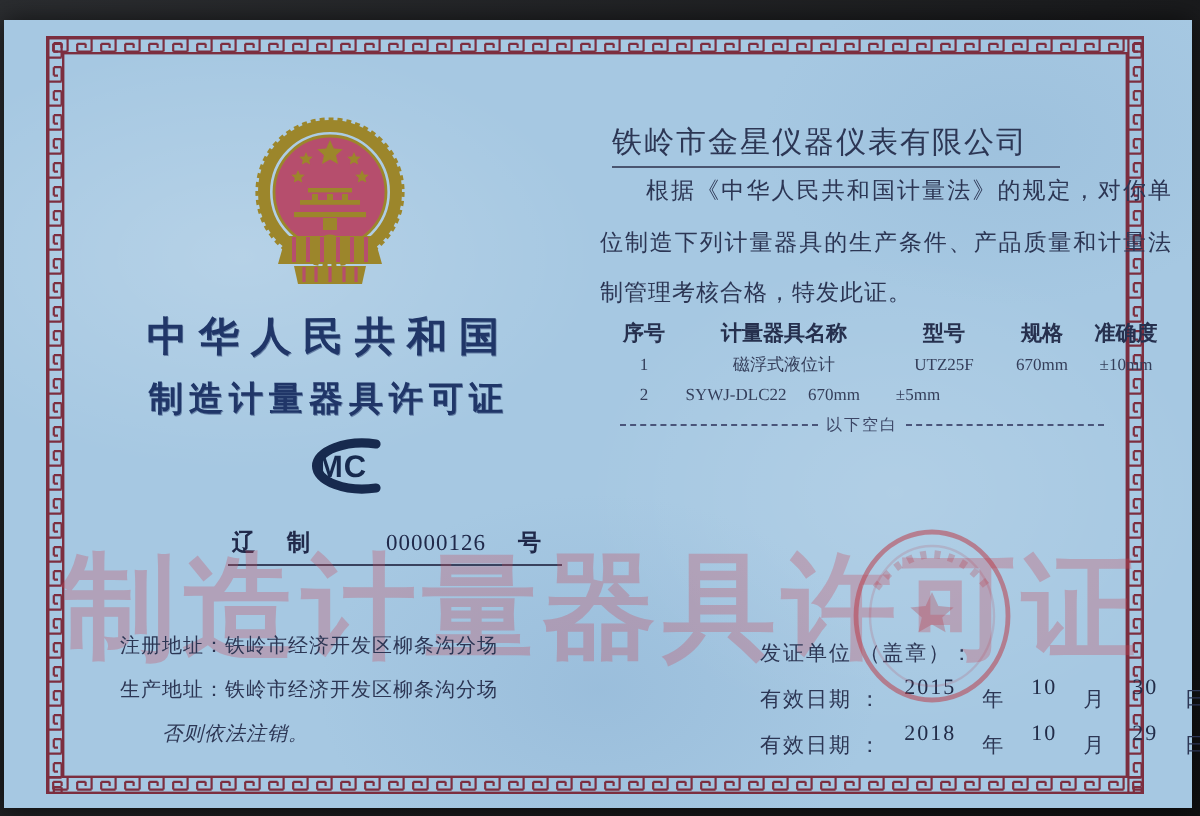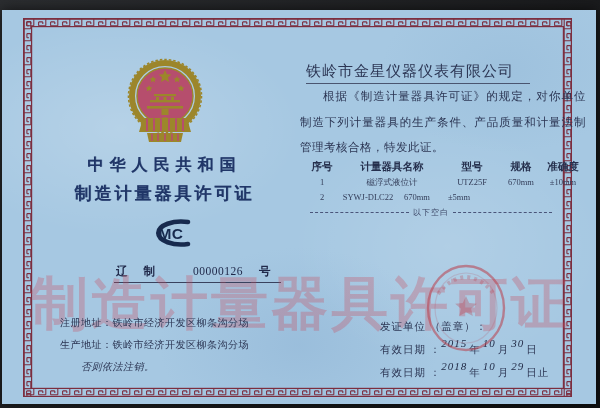--- a/index.html
+++ b/index.html
@@ -17,21 +17,21 @@
       radial-gradient(ellipse 180px 120px at 85% 15%, rgba(130,170,205,0.22), rgba(130,170,205,0) 70%),
       #a6c8e2;
     box-shadow:0 0 12px rgba(0,0,0,0.6);
   }
   .border-frame{position:absolute;left:21px;top:8px;right:24px;bottom:7px;}
   .border-frame svg{display:block;width:100%;height:100%;}
 
   .emblem{position:absolute;left:121px;top:48px;width:84px;height:86px;}
 
   .title-block{position:absolute;left:55px;top:145px;width:215px;text-align:center;color:#203668;}
-  .title-line1{font-size:16px;font-weight:bold;letter-spacing:6px;text-shadow:0.4px 0.4px 0 rgba(32,54,104,0.5);}
+  .title-line1{font-size:20px;font-weight:bold;letter-spacing:6px;text-shadow:0.4px 0.4px 0 rgba(32,54,104,0.5);}
   .title-line2{font-size:17px;font-weight:bold;letter-spacing:3px;margin-top:6px;text-shadow:0.4px 0.4px 0 rgba(32,54,104,0.5);}
 
   .cmc{position:absolute;left:140px;top:207px;width:56px;height:32px;}
 
   .serial-line{
     position:absolute;left:112px;top:254px;color:#20294a;font-size:11.5px;font-weight:bold;
     border-bottom:1.5px solid #39425e;padding:0 10px 3px 2px;display:flex;align-items:baseline;
   }
   .serial-line .gap{display:inline-block;width:16px;}
   .serial-line .num{font-weight:normal;font-size:11.5px;letter-spacing:0.5px;margin-left:2px;padding-left:36px;}
@@ -67,21 +67,21 @@
   .blank-sep .lbl{padding:0 4px;letter-spacing:1px;}
 
   .addr-block{position:absolute;left:58px;top:306px;width:310px;font-size:10px;color:#2c3654;letter-spacing:0.5px;}
   .addr-line{margin-bottom:8px;}
   .note-line1{margin-top:6px;}
   .note-line2{margin-left:21px;margin-top:2px;font-style:italic;}
 
   .issue-block{position:absolute;left:378px;top:310px;width:200px;font-size:10.5px;color:#2c3654;}
   .issue-row{display:flex;align-items:baseline;margin-bottom:9px;white-space:nowrap;}
   .issue-row .lab{letter-spacing:1px;}
-  .d-num{font-size:11px;color:#222c48;position:relative;top:-6px;margin:0 0;letter-spacing:1px;font-style:italic;}
+  .d-num{font-size:11px;color:#222c48;position:relative;top:-6px;margin:0 11px;letter-spacing:1px;}
   .d-unit{margin:0 2px;letter-spacing:1px;}
 
   .seal{position:absolute;left:418px;top:250px;width:92px;height:96px;pointer-events:none;}
 </style>
 </head>
 <body>
 
 <div class="certificate">
 
   <div class="border-frame">
@@ -150,21 +150,21 @@
     <span>制</span>
     <span class="num">00000126</span>
     <span class="gap"></span>
     <span>号</span>
   </div>
 
   <div class="watermark">制造计量器具许可证</div>
 
   <div class="company">铁岭市金星仪器仪表有限公司</div>
 
-  <div class="body-text">根据《制造计量器具许可证》的规定，对你单位制造下列计量器具的生产条件、产品质量和计量法制管理考核合格，特发此证。</div>
+  <div class="body-text">根据《中华人民共和国计量法》的规定，对你单位制造下列计量器具的生产条件、产品质量和计量法制管理考核合格，特发此证。</div>
 
   <div class="table">
     <div class="t-head">
       <span class="c1">序号</span>
       <span class="c2">计量器具名称</span>
       <span class="c3">型号</span>
       <span class="c4">规格</span>
       <span class="c5">准确度</span>
     </div>
     <div class="t-row">

